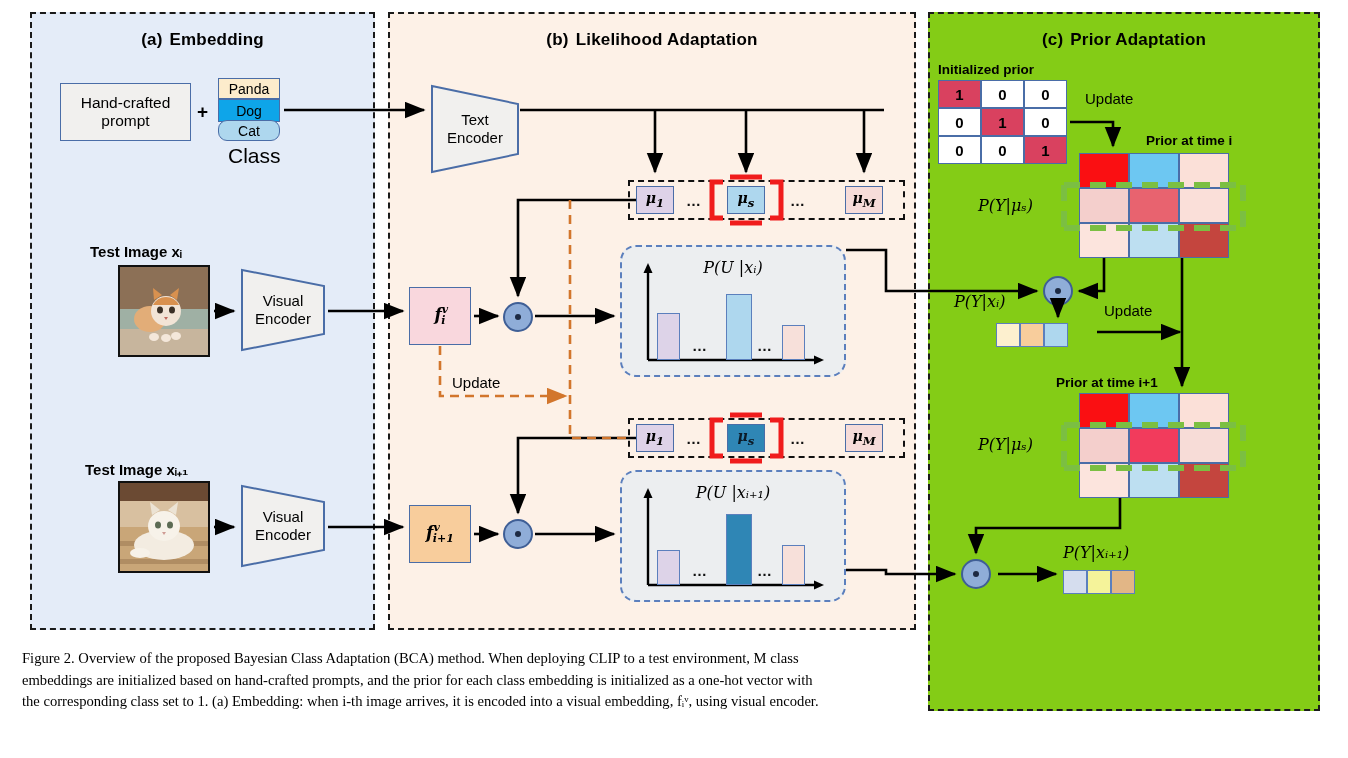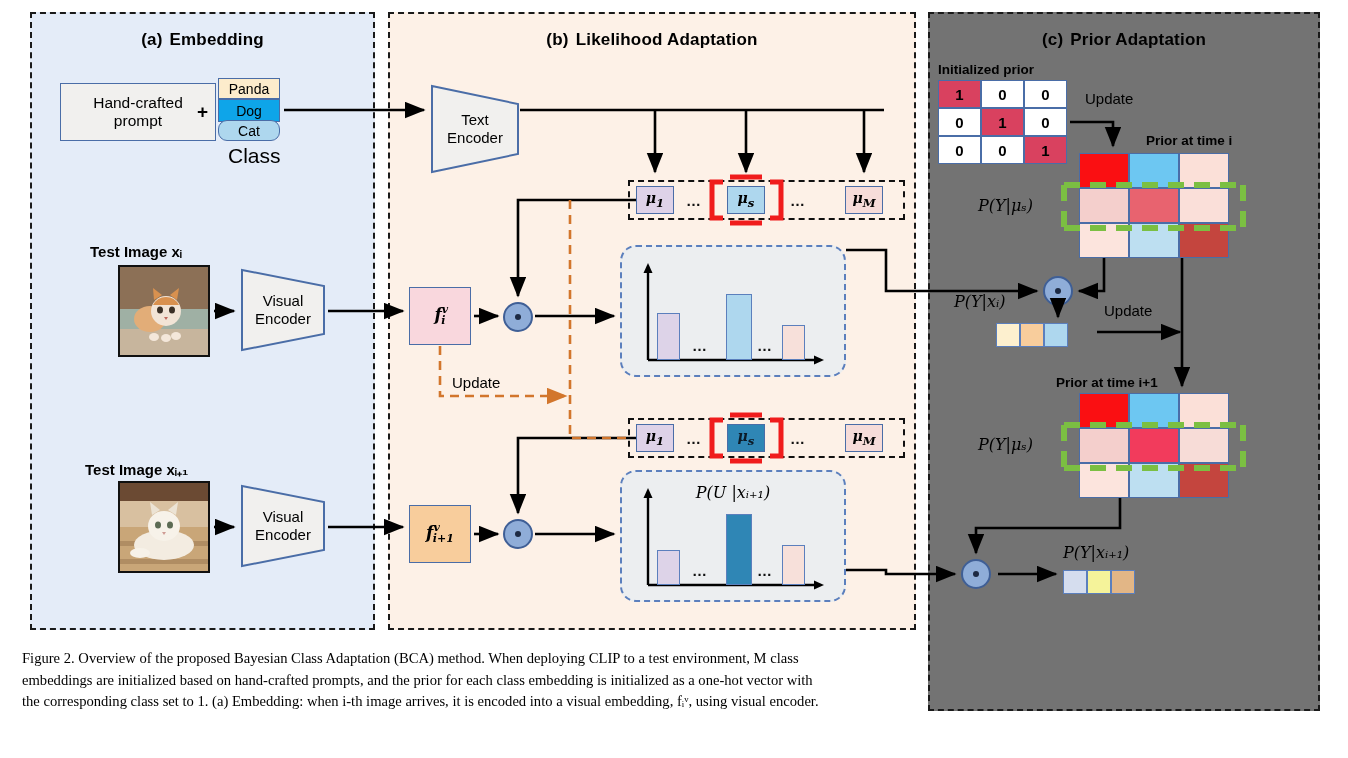--- a/index.html
+++ b/index.html
@@ -3,21 +3,21 @@
 <meta charset="utf-8">
 <style>
   html,body{margin:0;padding:0;background:#ffffff;}
   body{width:1348px;height:758px;position:relative;font-family:"Liberation Sans",sans-serif;color:#000;}
   #stage{position:absolute;left:0;top:0;width:1348px;height:758px;}
 
   
   .panel{position:absolute;border:2.5px dashed #1a1a1a;box-sizing:border-box;}
   #panel-a{left:30px;top:12px;width:345px;height:618px;background:#e4ecf8;}
   #panel-b{left:388px;top:12px;width:528px;height:618px;background:#fdf1e7;}
-  #panel-c{left:928px;top:12px;width:392px;height:699px;background:#737373;}
+  #panel-c{left:928px;top:12px;width:392px;height:699px;background:#84cc16;}
 
   .panel-title{position:absolute;top:16px;width:100%;text-align:center;
     font-size:17px;font-weight:bold;letter-spacing:.2px;}
   .panel-title .lbl{margin-right:7px;}
 
   
   .box{position:absolute;box-sizing:border-box;border:1.6px solid #4a6da7;
        display:flex;align-items:center;justify-content:center;text-align:center;}
   .boxtxt{font-size:15.5px;line-height:1.18;}
 
@@ -78,21 +78,21 @@
 <body>
 
 <div id="stage">
 
   <div class="panel" id="panel-a">
     <div class="panel-title">
       <span class="lbl">(a)</span><span>Embedding</span>
     </div>
   </div>
 
-  <div class="box" id="prompt-box" style="left:60px;top:83px;width:156px;height:58px;background:#f1f0ee;">
+  <div class="box" id="prompt-box" style="left:60px;top:83px;width:131px;height:58px;background:#f1f0ee;">
     <div class="boxtxt">
       <div>Hand-crafted</div>
       <div>prompt</div>
     </div>
   </div>
   <div class="plain" style="left:197px;top:101px;font-size:19px;font-weight:bold;">+</div>
 
   <div class="clsrow" style="left:218px;top:78px;width:62px;height:21px;background:#fdeccc;">
     <span>Panda</span>
   </div>
@@ -214,20 +214,21 @@
       <span>f</span><sup style="font-size:11px;">v</sup><sub style="font-size:11px;margin-left:-7px;">i+1</sub>
     </span>
   </div>
 
   <div class="circ" style="left:503px;top:302px;"></div>
   <div class="circ" style="left:503px;top:519px;"></div>
 
   <div class="plain" style="left:452px;top:374px;font-size:15px;">Update</div>
 
   <div class="chartcard" style="left:620px;top:245px;width:226px;height:132px;">
+    <div class="chtitle" style="top:11px;">P(U |xᵢ)</div>
     <svg width="226" height="132" style="position:absolute;left:0;top:0;">
       <line x1="26" y1="22" x2="26" y2="113" stroke="#000" stroke-width="2.4"></line>
       <polygon points="26,16 21.5,26 30.5,26" fill="#000"></polygon>
       <line x1="26" y1="113" x2="196" y2="113" stroke="#000" stroke-width="2.4"></line>
       <polygon points="202,113 192,108.5 192,117.5" fill="#000"></polygon>
     </svg>
     <div class="bar" style="left:35px;top:66px;width:23px;height:47px;background:#ddd3e8;"></div>
     <div class="bar" style="left:104px;top:47px;width:26px;height:66px;background:#aed7ee;"></div>
     <div class="bar" style="left:160px;top:78px;width:23px;height:35px;background:#f7e0da;"></div>
     <div class="dots" style="left:70px;top:90px;">…</div>

